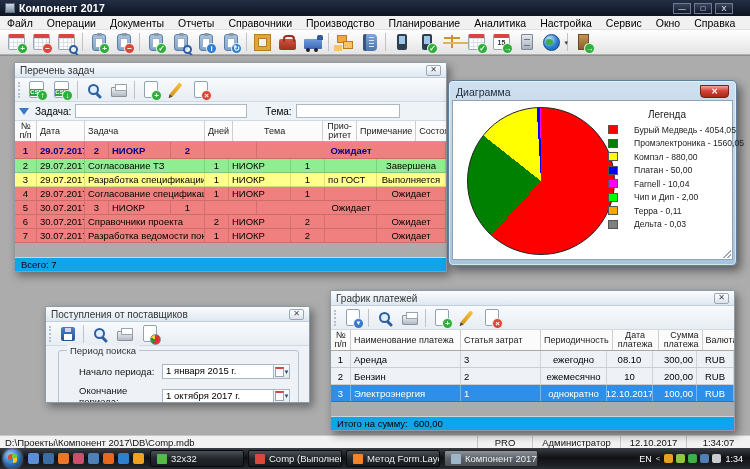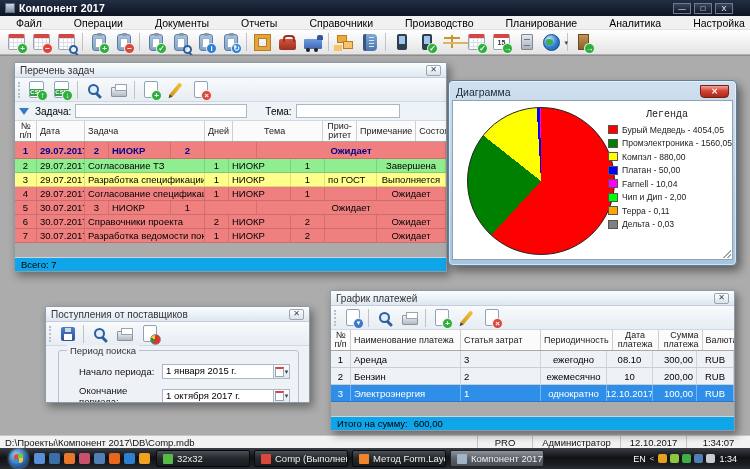--- a/index.html
+++ b/index.html
@@ -12,21 +12,21 @@
     background:linear-gradient(#232e44,#0d1422);color:#fff;padding:0 3px;}
   .appico{width:10px;height:10px;margin:0 4px 0 2px;background:linear-gradient(#cfd8e4,#7e8da2);border:1px solid #5a6a80;}
   .apptitle{font-size:10.5px;font-weight:bold;letter-spacing:.2px;}
   .wbtns{margin-left:auto;display:flex;gap:3px;padding-right:14px;}
   .wbtn{width:18px;height:11px;border:1px solid #6e7a90;background:linear-gradient(#39465e,#10182a);
     color:#fff;font-size:7.5px;line-height:10px;text-align:center;}
 
   
   .menubar{position:absolute;left:0;top:16px;right:0;height:14px;background:#f1f1f1;display:flex;align-items:center;
     font-size:10.5px;border-bottom:1px solid #e0e0e0;}
-  .menu-item{padding:0 16px;line-height:14px;}
+  .menu-item{padding:0 7px;line-height:14px;}
 
   
   .toolbar{position:absolute;left:0;top:30px;right:0;height:25px;display:flex;align-items:center;
     background:linear-gradient(#ffffff,#e4e4e4);border-bottom:1px solid #b0b0b0;padding-left:4px;}
   .tsep{width:1px;height:18px;background:#c2c2c2;margin:0 3px;}
   .ib{position:relative;width:25px;height:23px;display:flex;align-items:center;justify-content:center;flex:none;}
   .base{position:relative;}
   .bdg{position:absolute;right:1px;bottom:0;width:11px;height:11px;border-radius:50%;color:#fff;
     font-size:8px;line-height:10px;text-align:center;font-weight:bold;border:1px solid rgba(255,255,255,.85);}
   .b-plus,.b-check,.b-up,.b-down,.b-right{background:#2fae3c;}
@@ -123,22 +123,22 @@
   .aero{position:absolute;left:448px;top:24px;width:289px;height:186px;z-index:5;
     border:1px solid #5a7fa0;border-radius:5px;background:linear-gradient(#cfe0ef,#a8c4dd);
     box-shadow:0 0 0 1px rgba(255,255,255,.5) inset, 4px 5px 10px rgba(0,0,0,.45);padding:2px 3px 3px;}
   .atitle{height:17px;display:flex;align-items:center;padding:0 4px;font-size:10.5px;color:#1a2a3a;}
   .aclose{margin-left:auto;width:29px;height:13px;border:1px solid #7a1f14;border-radius:0 0 4px 4px;
     background:linear-gradient(#f2a39a,#d44335 45%,#a8281c);position:relative;}
   .aclose::after{content:"✕";position:absolute;left:0;right:0;top:0;text-align:center;font-size:8px;color:#fff;font-weight:bold;line-height:12px;}
   .abody{position:relative;height:160px;background:#fff;border:1px solid #8fa3b5;}
   .pie{position:absolute;left:14px;top:6px;width:148px;height:148px;border-radius:50%;border:1px solid #222;}
   .legend{position:absolute;right:6px;top:8px;width:118px;}
-  .ltitle{text-align:center;font-size:10px;margin-bottom:3px;color:#222;font-family:Liberation Mono, monospace;}
-  .litem{display:flex;align-items:center;gap:4px;height:13.5px;}
+  .ltitle{text-align:center;font-size:10px;margin-bottom:3px;color:#222;}
+  .litem{display:flex;align-items:center;gap:16px;height:13.5px;}
   .lswatch{width:10px;height:9px;border:1px solid #555;flex:none;}
   .ltext{font-size:8.6px;color:#222;white-space:nowrap;}
   .sizegrip{position:absolute;right:1px;bottom:1px;width:8px;height:8px;
     background:linear-gradient(135deg,transparent 50%,#9aa6b2 50%,#9aa6b2 60%,transparent 60%,transparent 75%,#9aa6b2 75%,#9aa6b2 85%,transparent 85%);}
 
   
   .grp{margin:4px 10px 6px 12px;border:1px solid #b8c2cc;border-radius:3px;position:relative;padding:10px 8px 6px;flex:1;}
   .grplbl{position:absolute;left:8px;top:-6px;background:#eef2f7;padding:0 3px;font-size:9.5px;color:#333;}
   .drow{display:flex;align-items:center;margin:3px 0 6px;}
   .dlabel{width:100px;font-size:9.5px;padding-left:12px;color:#111;}
@@ -150,21 +150,21 @@
 
   
   .statusbar{position:absolute;left:0;top:435px;right:0;height:13px;background:#f2f2f2;border-top:1px solid #c6c6c6;
     display:flex;align-items:center;font-size:9.5px;color:#111;}
   .sb-path{flex:1;padding:0 5px;white-space:nowrap;overflow:hidden;}
   .sb-cell{border-left:1px solid #c6c6c6;height:100%;display:flex;align-items:center;justify-content:center;}
   .sb-pro{width:55px;}.sb-user{width:88px;}.sb-date{width:66px;}.sb-time{width:64px;}
 
   
   .taskbar{position:absolute;left:0;top:448px;right:0;height:21px;display:flex;align-items:center;
-    background:linear-gradient(#3a3f46,#101215 45%,#1c1f23 80%,#2a2e33);padding:0 9px;gap:2px;}
+    background:linear-gradient(#3a3f46,#101215 45%,#1c1f23 80%,#2a2e33);padding:0 3px;gap:2px;}
   .orb{width:19px;height:19px;border-radius:50%;flex:none;position:relative;
     background:radial-gradient(circle at 38% 32%,#9ed0f4,#2a6ab8 55%,#0e3260);box-shadow:0 0 3px #9cf;}
   .orb::after{content:"";position:absolute;left:5px;top:5px;width:9px;height:9px;border-radius:2px;
     background:conic-gradient(#7cc43c 0 25%,#f5c928 0 50%,#3a8fd0 0 75%,#e04a30 0);transform:skewY(-6deg);}
   .ql{display:flex;align-items:center;gap:4px;margin:0 4px;}
   .qli{width:11px;height:11px;border-radius:2px;}
   .tbtn{height:17px;display:flex;align-items:center;gap:4px;padding:0 6px;border-radius:2px;
     border:1px solid #07090b;background:linear-gradient(#4a5057,#24272b 50%,#191c1f);color:#eee;font-size:9.5px;
     width:94px;overflow:hidden;white-space:nowrap;flex:none;}
   .tbtn.active{background:linear-gradient(#8d949b,#5a6067 50%,#4a4f55);border-color:#222;}

